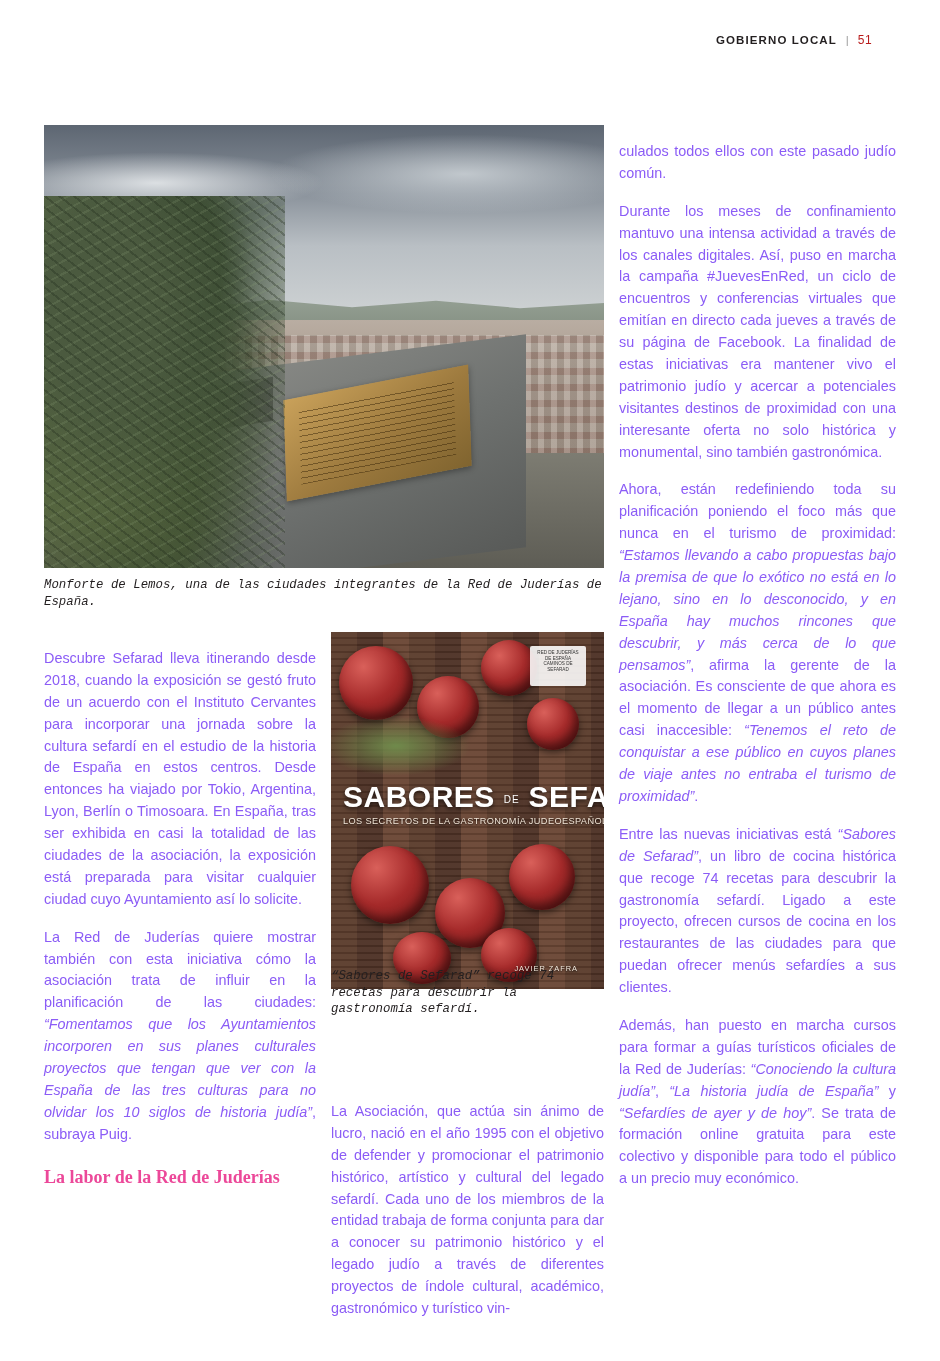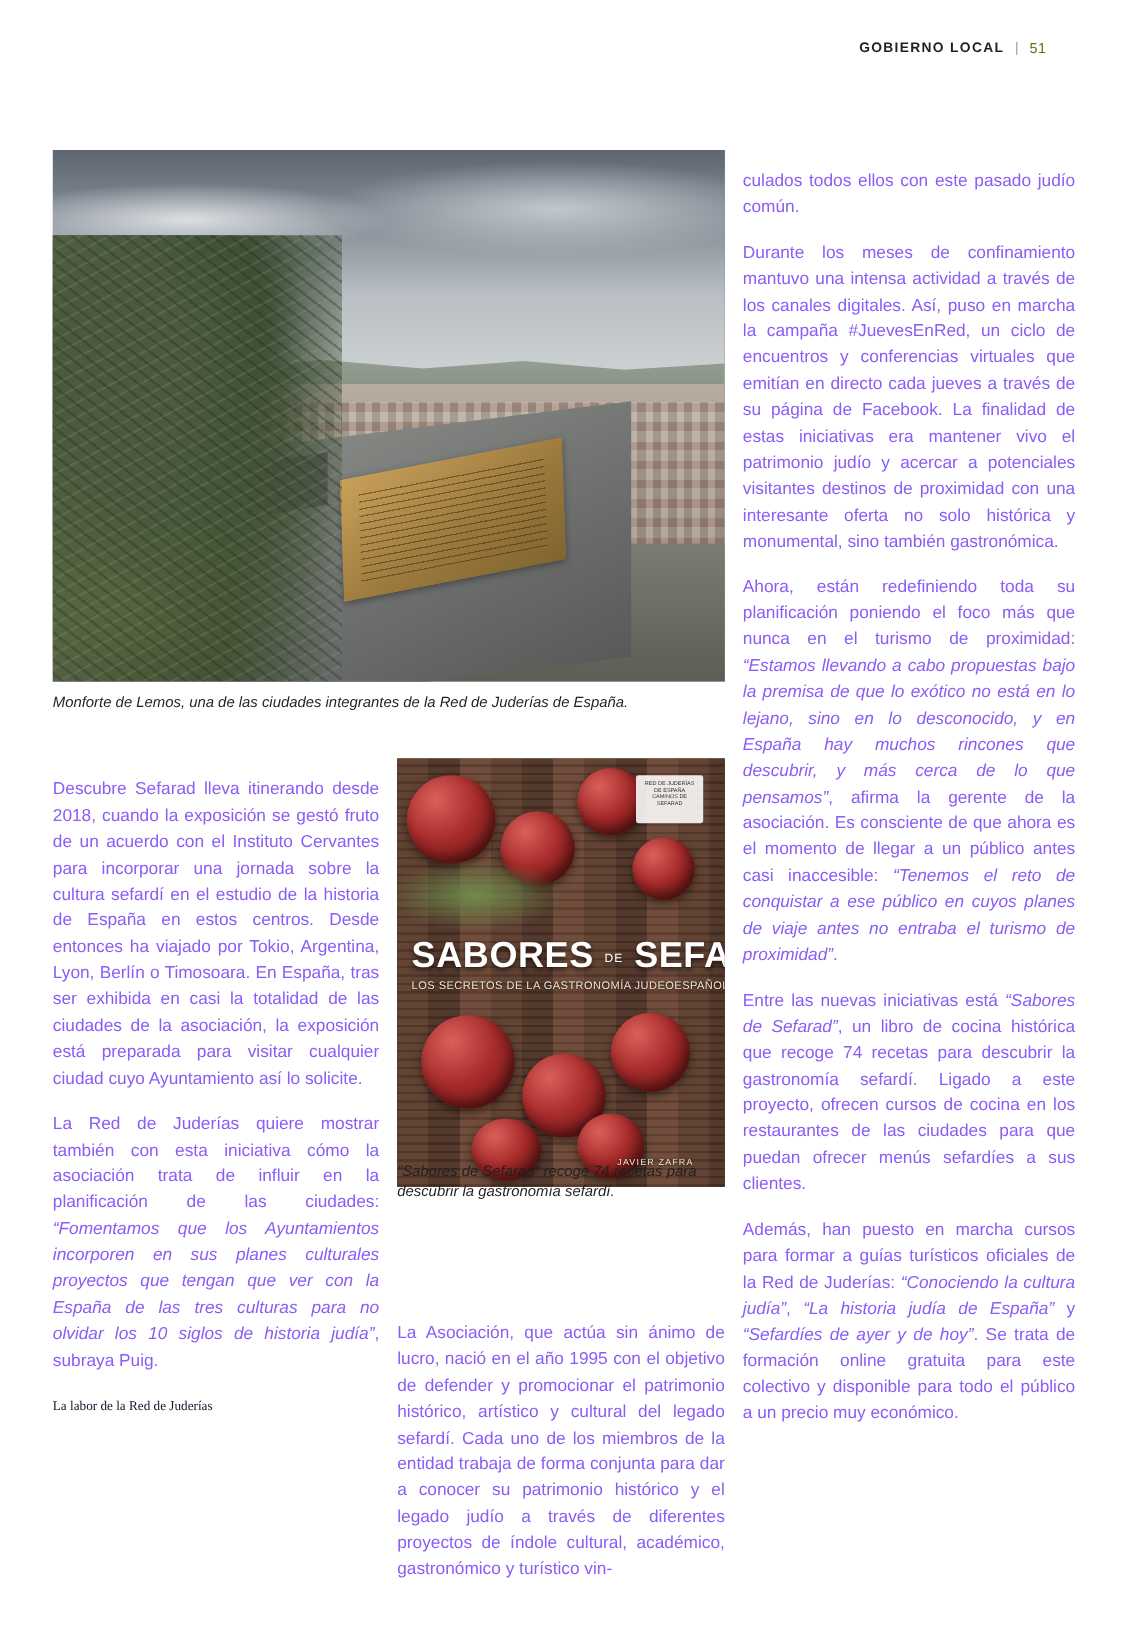--- a/index.html
+++ b/index.html
@@ -31,21 +31,21 @@
     color: #231f20;
   }
   .page-header .sep {
     color: #9a9a9a;
     font-weight: normal;
     letter-spacing: 0;
   }
   .page-header .pagenum {
     font-weight: normal;
     letter-spacing: 0.4px;
-    color: #4d7c0f;
+    color: #b91c1c;
     font-size: 12px;
   }
 
   
   .col-left {
     position: absolute;
     left: 44px;
     top: 125px;
     width: 272px;
   }
@@ -158,20 +158,21 @@
       repeating-linear-gradient(38deg, rgba(30,40,25,.30) 0 2px, rgba(30,40,25,0) 2px 9px),
       repeating-linear-gradient(-28deg, rgba(140,160,120,.18) 0 2px, rgba(140,160,120,0) 2px 11px);
   }
 
   
   .caption {
     font-size: 12.4px;
     line-height: 1.35;
     font-style: italic;
     color: #231f20;
+    font-family: Liberation Mono, monospace;
   }
   .caption-main {
     position: absolute;
     left: 44px;
     top: 577px;
     width: 560px;
   }
 
   
   .photo-book {
@@ -277,23 +278,23 @@
     line-height: 1.52;
     text-align: justify;
     color: #8b5cf6;
     hyphens: auto;
   }
   p.body:last-child { margin-bottom: 0; }
   p.body em { font-style: italic; }
   h2.subhead {
     margin: 20px 0 13px 0;
     font-family: "Liberation Serif", serif;
-    font-size: 11px;
-    font-weight: normal;
-    color: #0f172a;
+    font-size: 18px;
+    font-weight: bold;
+    color: #ec4899;
     line-height: 1.25;
   }
 </style>
 </head>
 <body>
 
 <div class="page-header">
   <span>GOBIERNO LOCAL</span>
   <span class="sep">|</span>
   <span class="pagenum">51</span>

